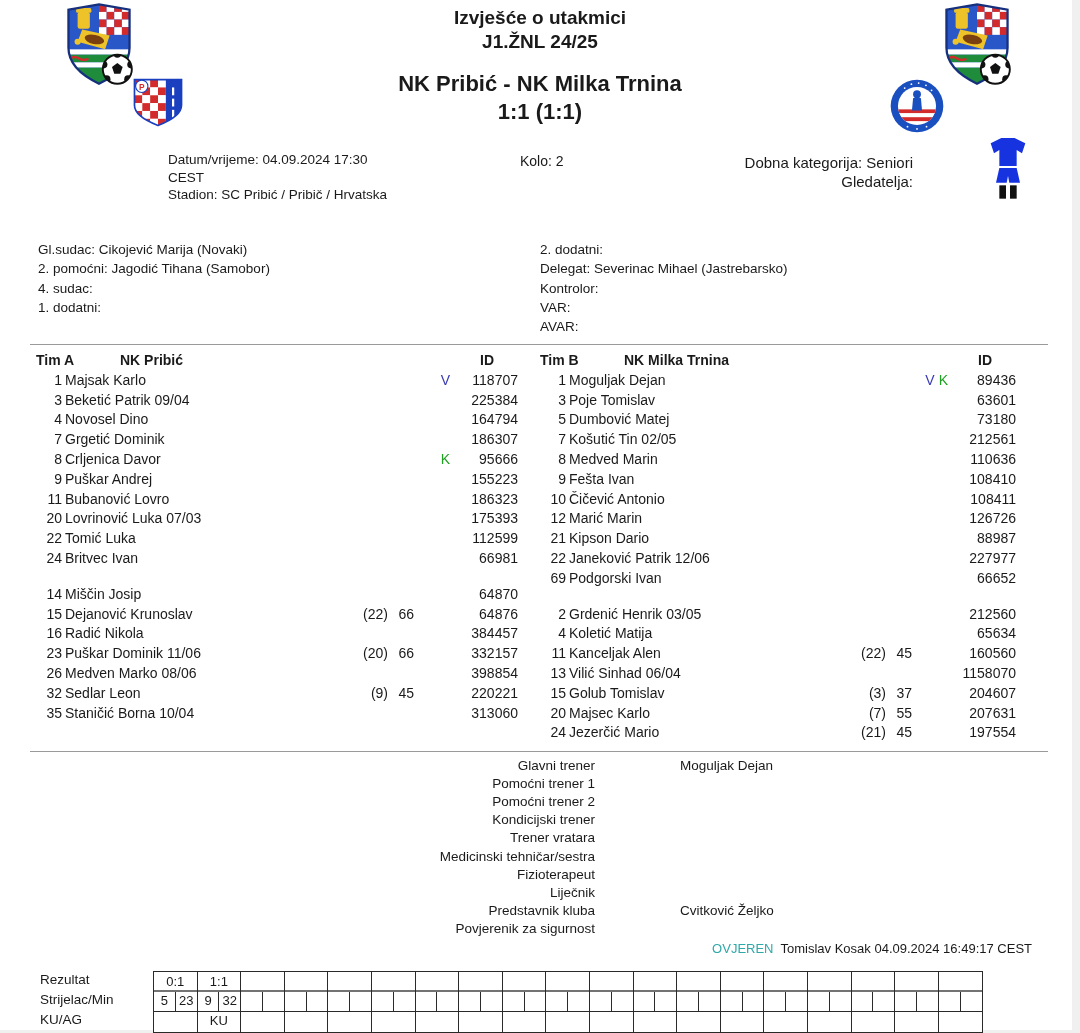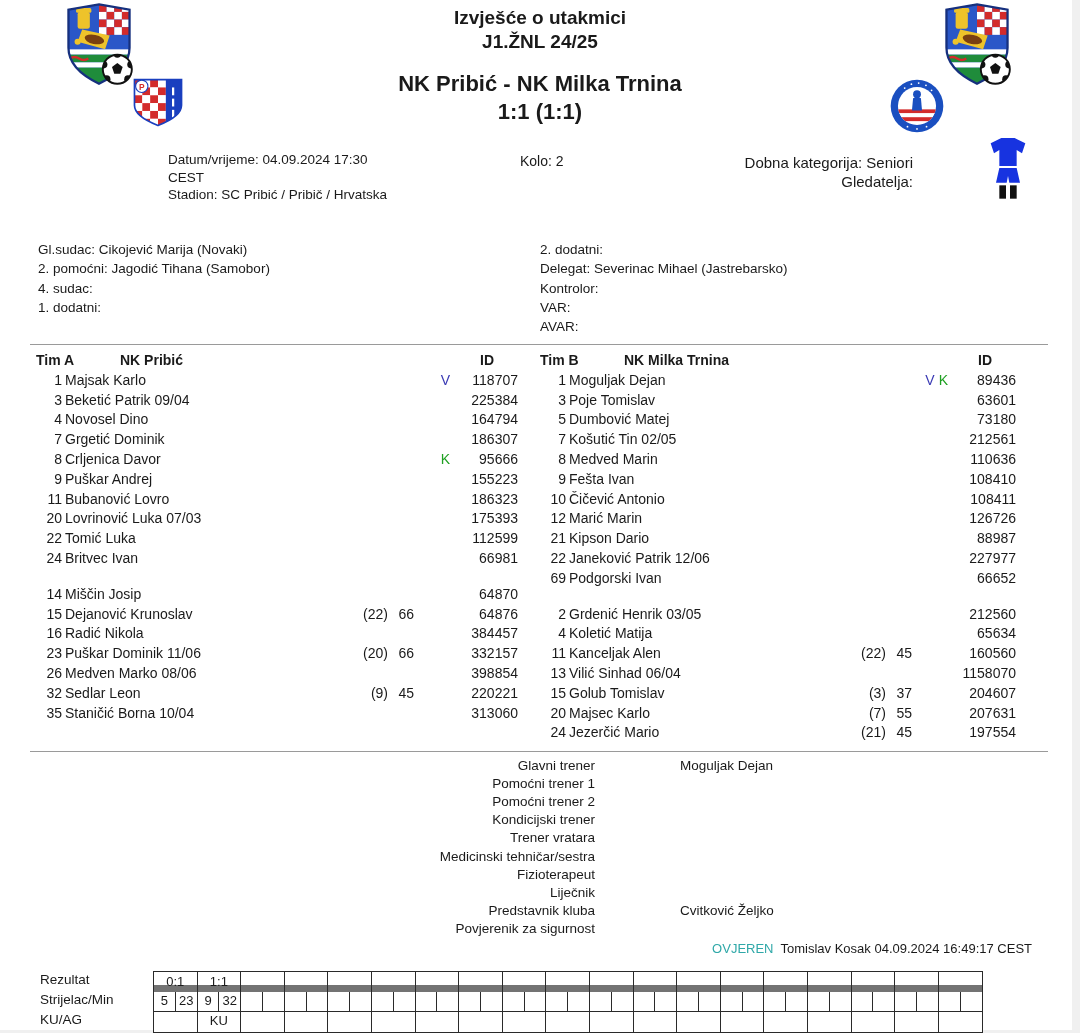--- a/index.html
+++ b/index.html
@@ -66,21 +66,21 @@
 
   
   .cert-line{position:absolute;top:941px;right:48px;font-size:13px;}
   .cert-status{color:#2FA8A8;margin-right:7px;}
 
   
   .grid-labels{position:absolute;left:40px;top:970px;font-size:13.5px;line-height:20px;}
   .goal-grid{position:absolute;left:153px;top:971px;display:flex;border:1px solid #2a2a2a;height:60px;background:#fff;}
   .gg-col{width:43.6px;border-right:1px solid #2a2a2a;display:flex;flex-direction:column;box-sizing:border-box;}
   .gg-col:last-child{border-right:none;}
-  .gg-r1{height:20px;border-bottom:7px solid #737373;text-align:center;font-size:13px;line-height:19px;box-sizing:border-box;}
+  .gg-r1{height:20px;border-bottom:2px solid #737373;text-align:center;font-size:13px;line-height:19px;box-sizing:border-box;}
   .gg-r2{height:20px;border-bottom:1px solid #2a2a2a;display:flex;font-size:13px;box-sizing:border-box;}
   .gg-s{flex:1;text-align:center;line-height:18px;}
   .gg-s + .gg-s{border-left:1px solid #2a2a2a;}
   .gg-r3{height:19px;text-align:center;font-size:13px;line-height:18px;}
 </style>
 </head>
 <body>
 
 <div class="edge-strip-right"></div>
 <div class="edge-strip-bottom"></div>

